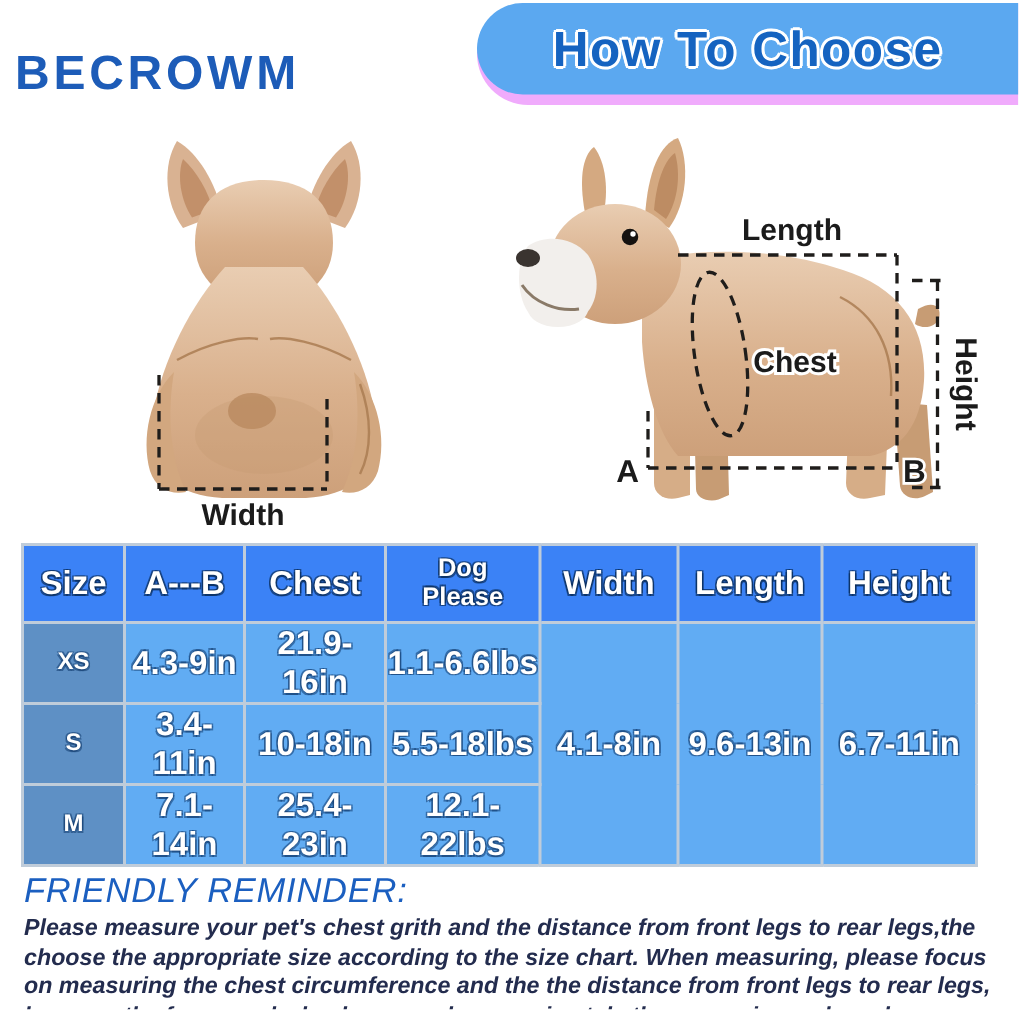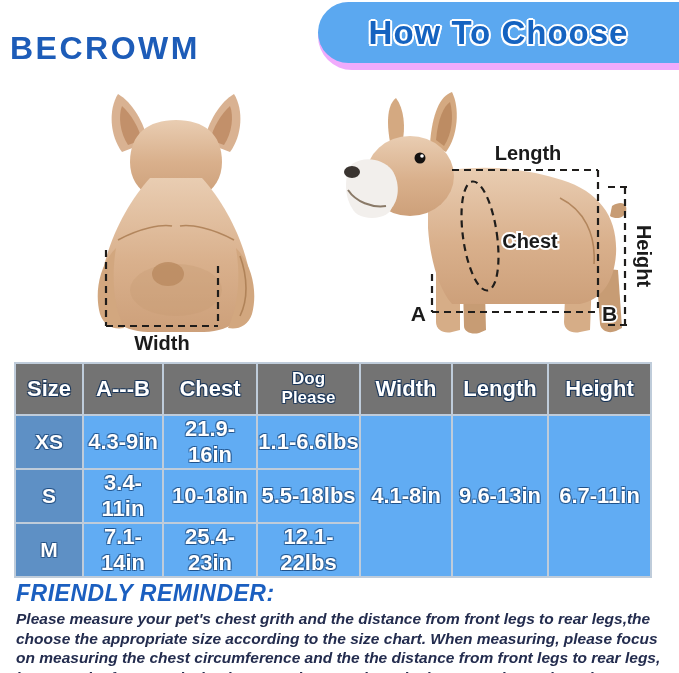--- a/index.html
+++ b/index.html
@@ -48,40 +48,40 @@
 
   
   .size-table {
     position:absolute; left:14px; top:362px; width:636px;
     border-collapse:collapse; table-layout:fixed;
   }
   .size-table th, .size-table td {
     border:2px solid #bfccda; text-align:center; vertical-align:middle; padding:0;
   }
   .size-table thead th {
-    background:#737373; color:#ffffff; font-size:22px; font-weight:bold;
+    background:#3b82f6; color:#ffffff; font-size:22px; font-weight:bold;
     height:52px;
     text-shadow:1px 1px 0 rgba(8,42,84,.65), -1px 1px 0 rgba(8,42,84,.65),
                 1px -1px 0 rgba(8,42,84,.65), -1px -1px 0 rgba(8,42,84,.65);
   }
   .size-table thead th .two-line {
     display:inline-block; width:62px; font-size:17px; line-height:1.15;
   }
   .size-table td {
     background:#61acf3; color:#ffffff; font-weight:bold; font-size:22px;
     text-shadow:1px 1px 0 rgba(16,58,110,.55), -1px 1px 0 rgba(16,58,110,.55),
                 1px -1px 0 rgba(16,58,110,.55), -1px -1px 0 rgba(16,58,110,.55);
   }
-  .size-table td.size-cell { background:#5e90c5; font-size:21px; }
+  .size-table td.size-cell { background:#5e90c5; font-size:16px; }
   .size-table tr.body-row { height:51px; }
 
   
   .reminder-heading {
     position:absolute; left:16px; top:580px;
-    font-size:23px; font-weight:bold; font-style:italic;
+    font-size:23px; font-weight:normal; font-style:italic;
     letter-spacing:.5px; color:#1b5fc0;
   }
   .reminder-text {
     position:absolute; left:16px; top:609px; width:652px;
     font-size:15.5px; font-weight:bold; font-style:italic;
     line-height:1.26; color:#232c4e;
   }
 </style>
 </head>
 <body>

